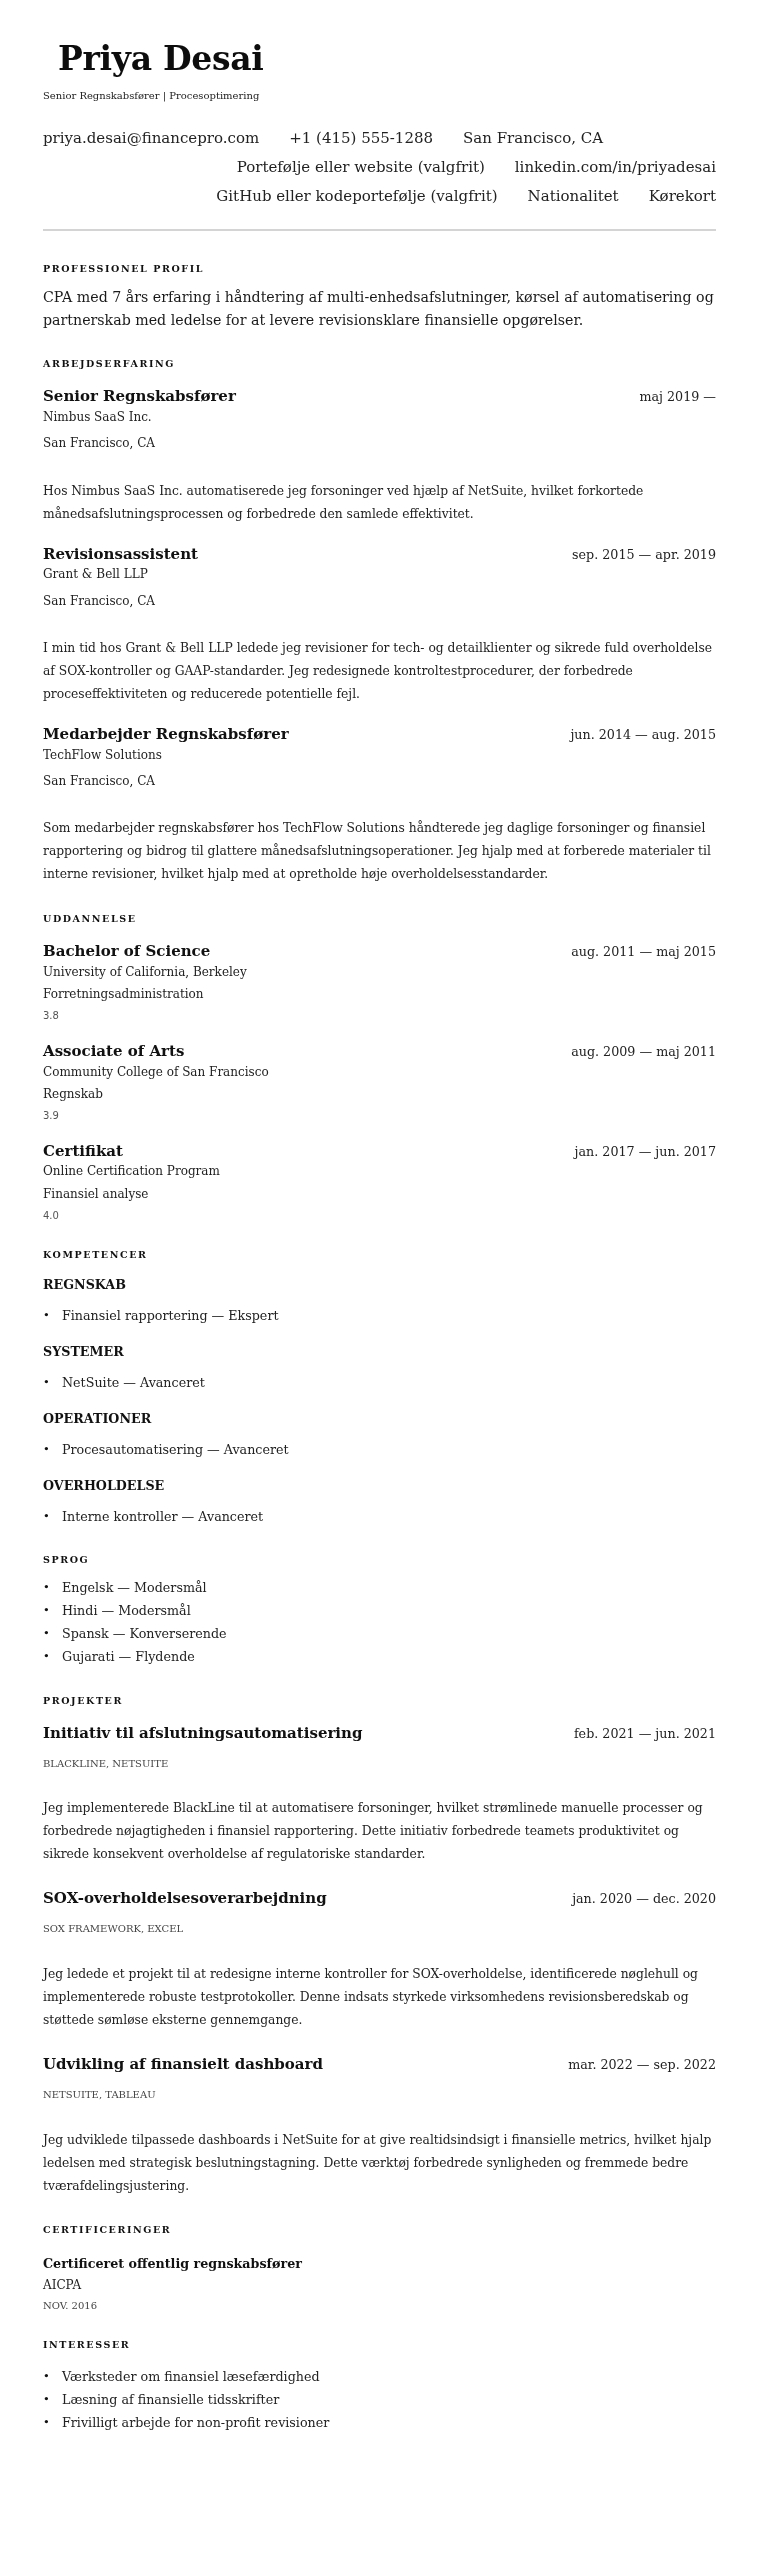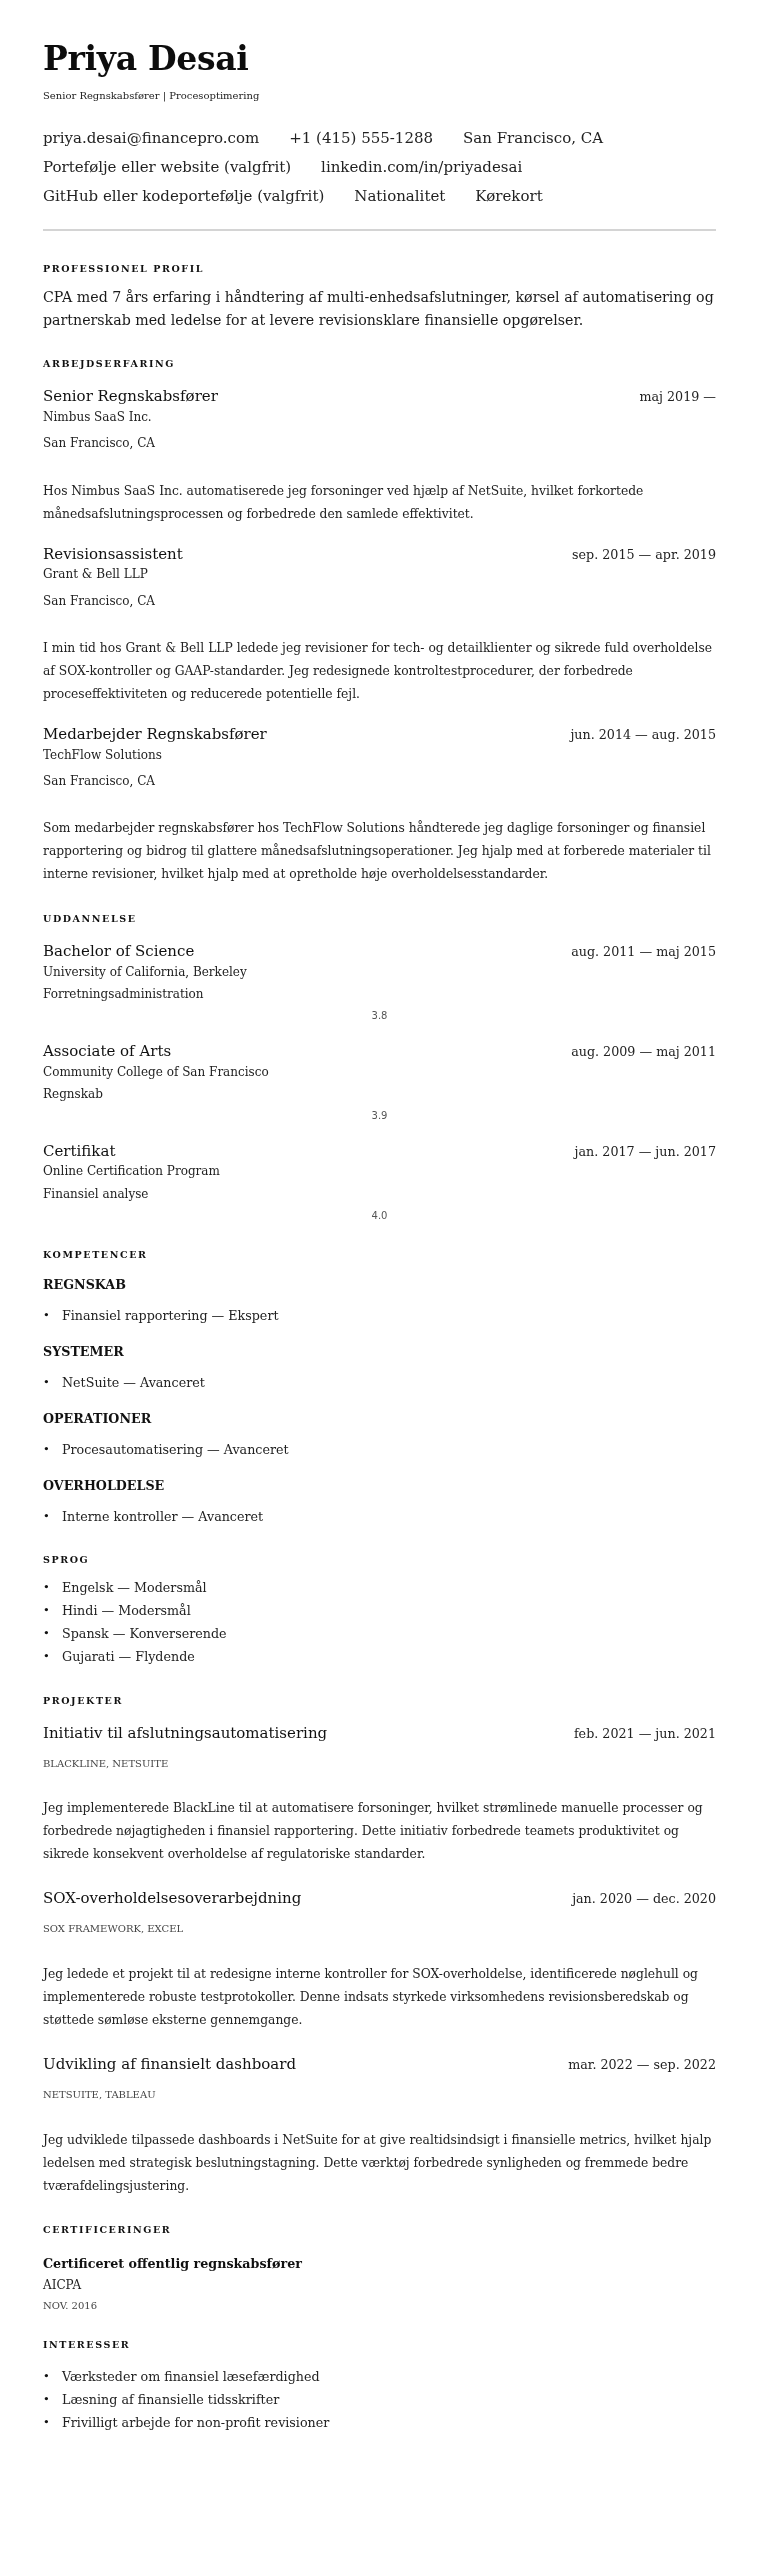--- a/index.html
+++ b/index.html
@@ -6,48 +6,48 @@
   html, body { background: #ffffff; }
   body {
     width: 759px;
     min-height: 2576px;
     font-family: "DejaVu Serif", serif;
     color: #1a1a1a;
   }
   .page { padding: 39px 43px 38px 43px; }
 
   
-  .name { font-size: 33px; font-weight: bold; color: #0d0d0d; line-height: 39px; letter-spacing: -0.3px; }
+  .name { font-size: 33px; font-weight: bold; color: #0d0d0d; line-height: 39px; letter-spacing: -0.3px; margin-left: 15px; }
   .headline { font-size: 10px; color: #222; margin-top: 7.6px; line-height: 19px; }
   .contact-row { display: flex; flex-wrap: wrap; gap: 0 30px; font-size: 15px; color: #222; line-height: 16.4px; }
   .contact-row.first { margin-top: 25px; }
-  .contact-row + .contact-row { margin-top: 12.7px; }
+  .contact-row + .contact-row { margin-top: 12.7px; justify-content: flex-end; }
   .divider { height: 1.9px; background: #d4d4d4; margin-top: 25px; border: none; }
 
   
   .section-title {
     font-size: 9.5px; font-weight: bold; letter-spacing: 1.6px; text-transform: uppercase;
     color: #111; line-height: 12.7px;
   }
   .section { margin-top: 26.6px; }
   .section:first-of-type { margin-top: 32px; }
 
   .profile-text { font-size: 14.2px; line-height: 23px; color: #1a1a1a; margin-top: 10px; }
 
   .entry { margin-top: 19px; }
   .entry-head { display: flex; justify-content: space-between; align-items: baseline; }
-  .entry-title { font-size: 15px; font-weight: normal; color: #111; line-height: 19px; }
+  .entry-title { font-size: 15px; font-weight: bold; color: #111; line-height: 19px; }
   .entry-date { font-size: 12.7px; color: #222; white-space: nowrap; }
   .entry-org { font-size: 12px; color: #222; line-height: 16.4px; margin-top: 2.5px; }
   .entry-loc { font-size: 12px; color: #222; line-height: 16.4px; margin-top: 10px; }
   .entry-desc { font-size: 12.3px; line-height: 23px; color: #222; margin-top: 28px; }
 
   .edu-entry { margin-top: 19px; }
   .edu-field { font-size: 12px; color: #222; line-height: 16.4px; margin-top: 6.3px; }
-  .edu-gpa { font-family: "DejaVu Sans", sans-serif; font-size: 10px; color: #555; margin-top: 6.3px; line-height: 14px; text-align: center; }
+  .edu-gpa { font-family: "DejaVu Sans", sans-serif; font-size: 10px; color: #555; margin-top: 6.3px; line-height: 14px; }
 
   .skill-group { margin-top: 17.7px; }
   .skill-group-title { font-size: 12.7px; font-weight: bold; color: #111; line-height: 16.4px; }
   .bullet-list { list-style: none; margin-top: 10px; }
   .bullet-list li { position: relative; padding-left: 19px; font-size: 12.7px; line-height: 23px; color: #222; }
   .bullet-list li::before { content: "•"; position: absolute; left: 0; top: 0; font-size: 11.4px; color: #111; }
   .skill-group .bullet-list { margin-top: 10px; }
 
   .lang-list { margin-top: 9px; }
 

